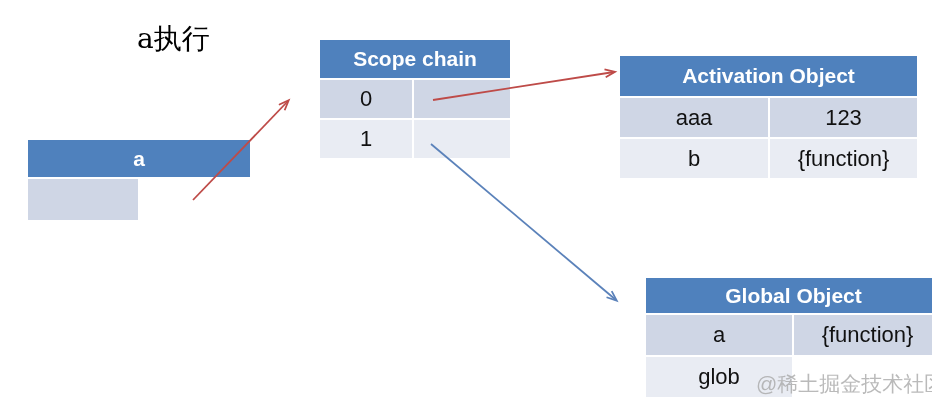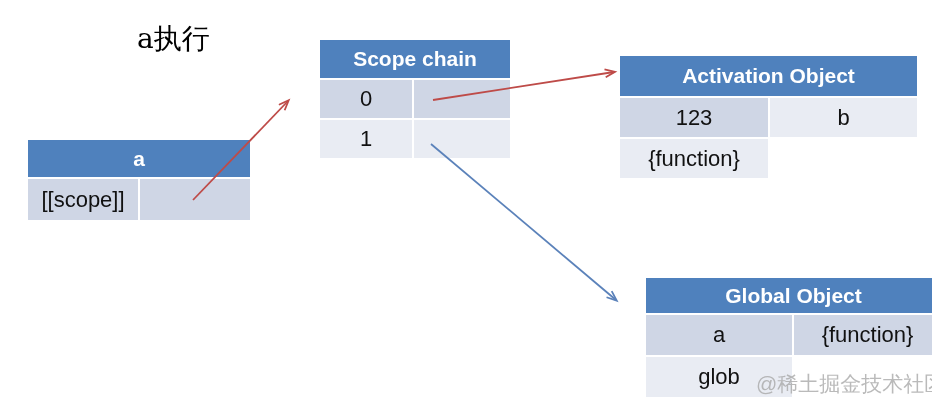--- a/index.html
+++ b/index.html
@@ -41,34 +41,34 @@
 </style>
 </head>
 <body>
 
 <div class="canvas">
 
   <div class="exec-label">a执行</div>
 
   <div class="tbl tbl-a">
     <div class="hdr">a</div>
-    <div class="cell band-dark">[[scope]]</div>
     <div class="cell band-dark"></div>
   </div>
 
   <div class="tbl tbl-scope">
     <div class="hdr">Scope chain</div>
     <div class="cell band-dark">0</div>
     <div class="cell band-dark"></div>
     <div class="cell band-light">1</div>
     <div class="cell band-light"></div>
   </div>
 
   <div class="tbl tbl-activation">
     <div class="hdr">Activation Object</div>
+    <div class="cell band-dark">aaa</div>
     <div class="cell band-dark">123</div>
     <div class="cell band-light">b</div>
     <div class="cell band-light">{function}</div>
   </div>
 
   <div class="tbl tbl-global">
     <div class="hdr">Global Object</div>
     <div class="cell band-dark">a</div>
     <div class="cell band-dark">{function}</div>
     <div class="cell band-light">glob</div>

